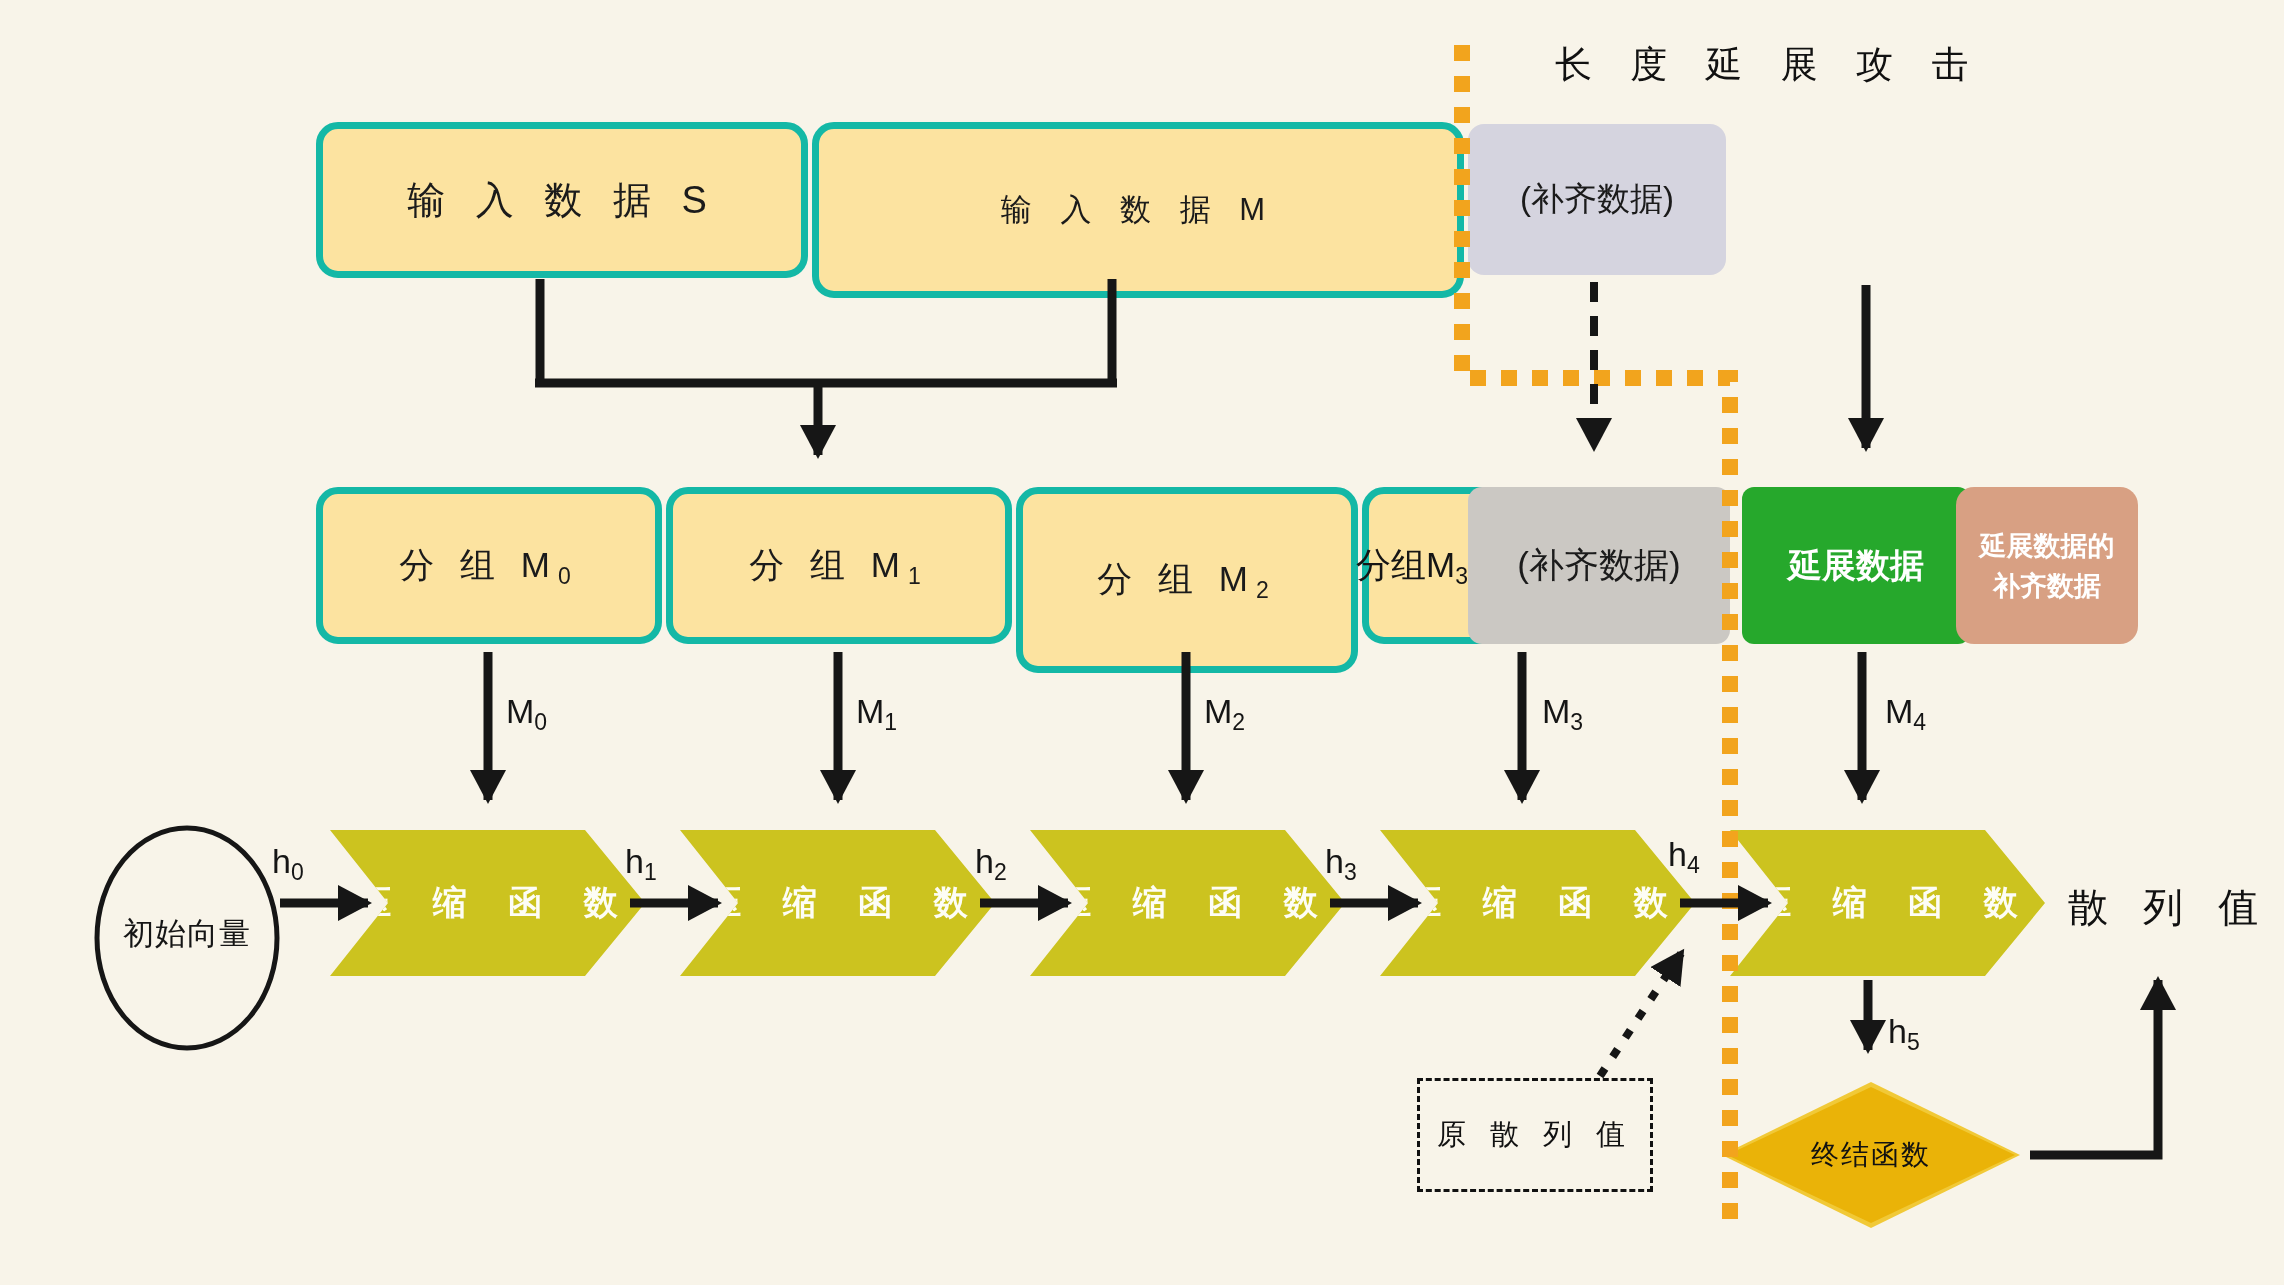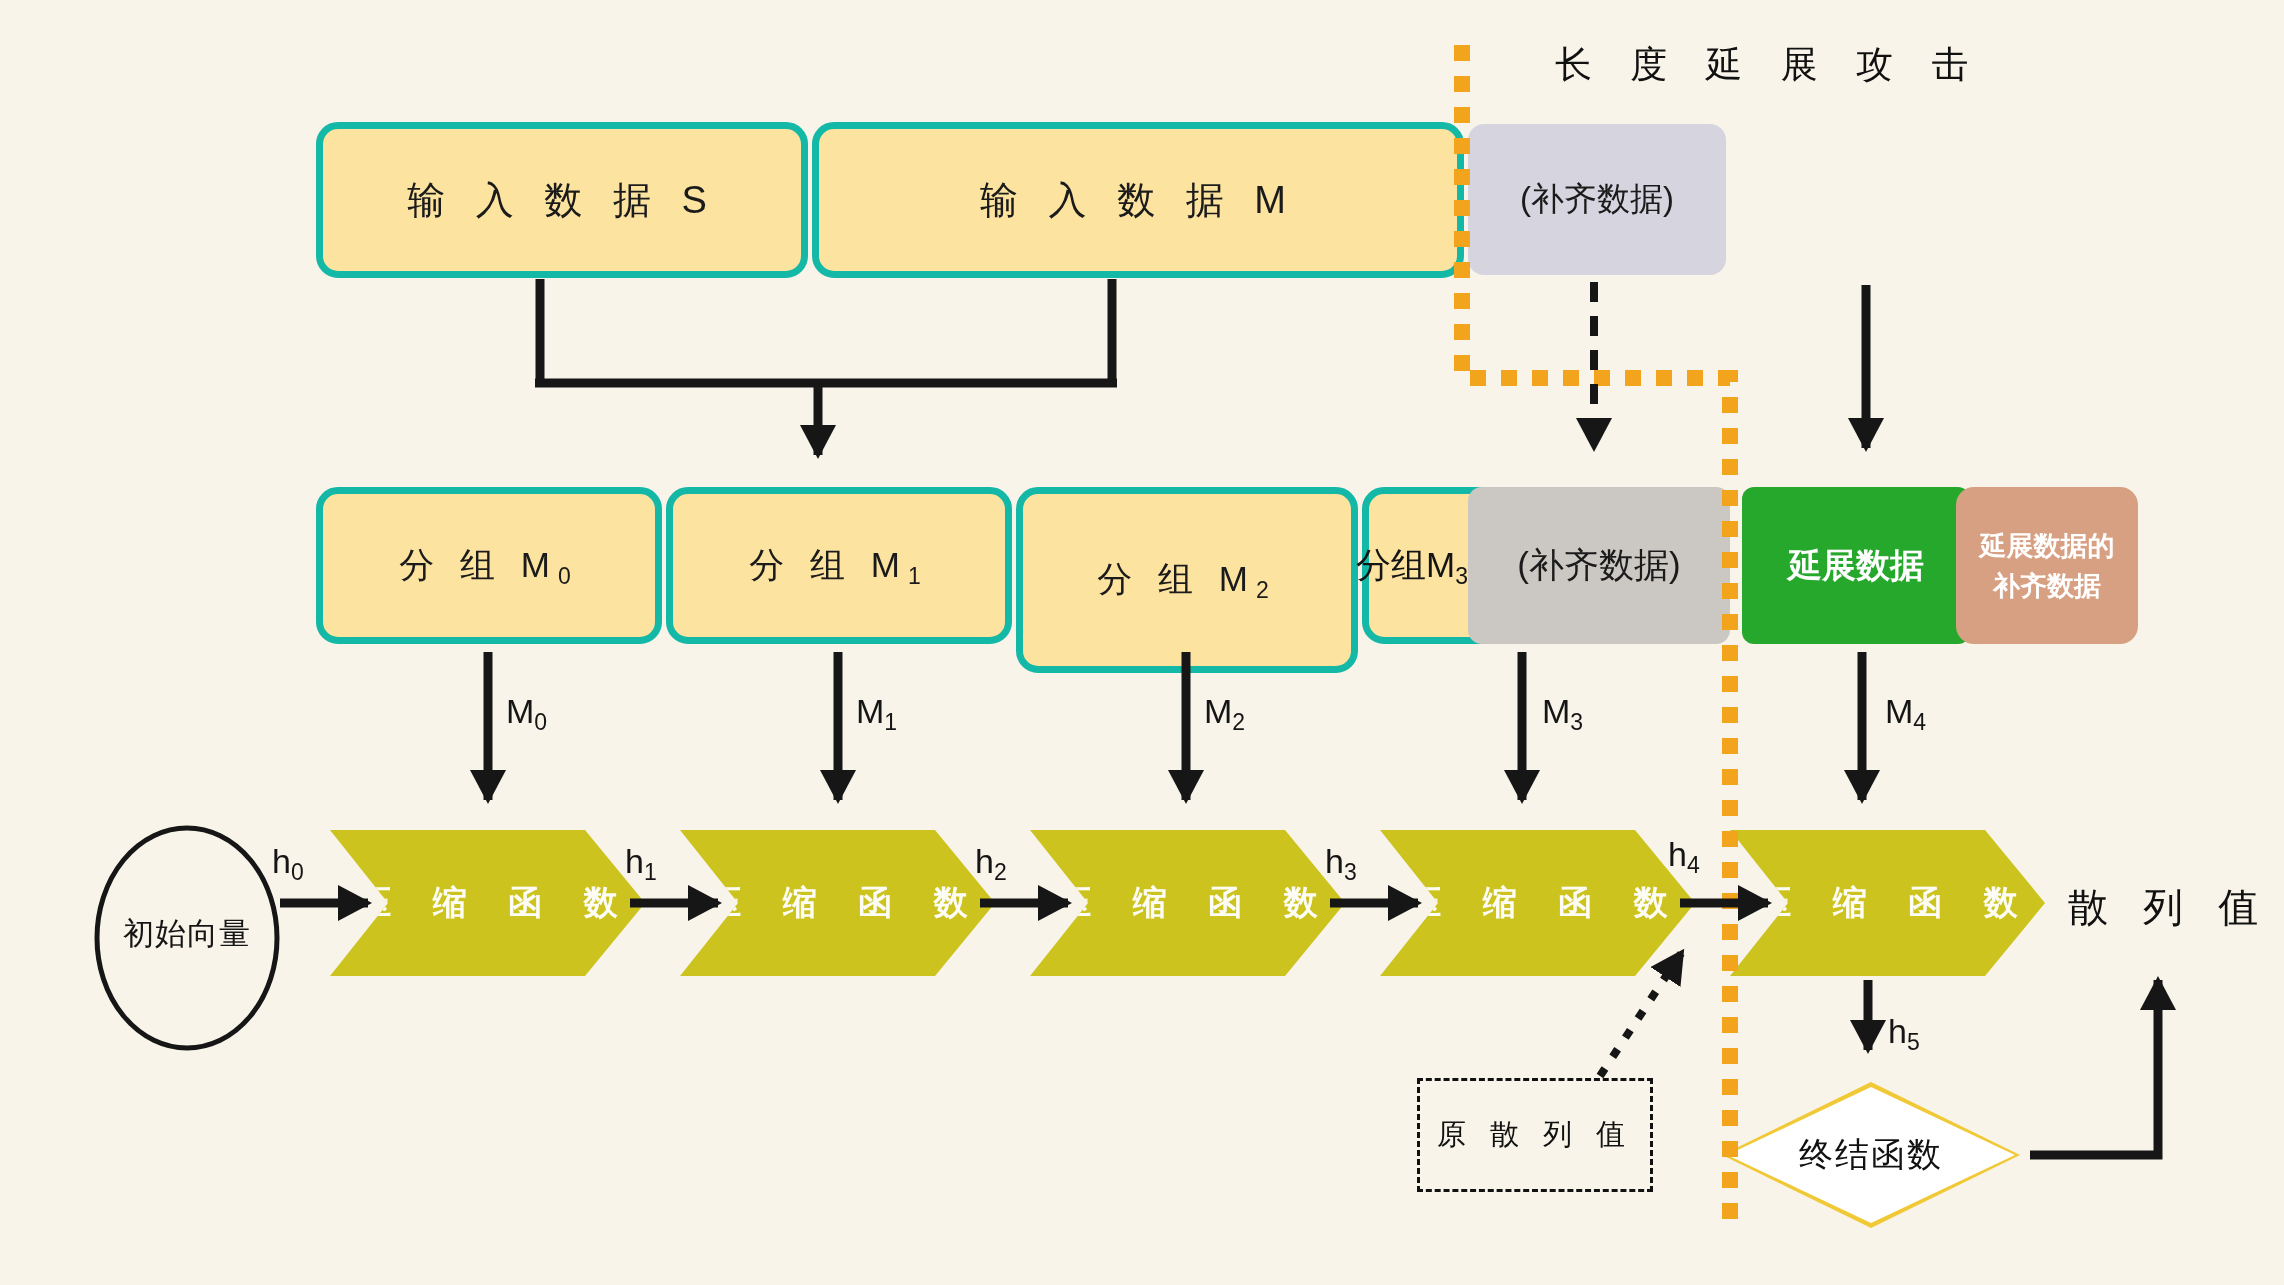--- a/index.html
+++ b/index.html
@@ -57,38 +57,38 @@
   }
   .diamond-outer{
     position:absolute;
     clip-path:polygon(50% 0,100% 50%,50% 100%,0 50%);
     background:#F1C937;
     display:flex;align-items:center;justify-content:center;
   }
   .diamond-inner{
     width:calc(100% - 10px);height:calc(100% - 10px);
     clip-path:polygon(50% 0,100% 50%,50% 100%,0 50%);
-    background:#ffffff;
-    display:flex;align-items:center;justify-content:center;
-    font-size:34px;color:#111;letter-spacing:2px;
+    background:#eab308;
+    display:flex;align-items:center;justify-content:center;
+    font-size:28px;color:#111;letter-spacing:2px;
   }
   svg{position:absolute;left:0;top:0;pointer-events:none;}
   .hash-out{
     font-size:40px;letter-spacing:12px;font-weight:500;color:#111;
   }
 </style>
 </head>
 <body>
 
 <div id="canvas">
 
   <div class="box yellow" style="left:316px;top:122px;width:492px;height:156px;font-size:38px;letter-spacing:10px;">
     <span>输 入 数 据 S</span>
   </div>
-  <div class="box yellow" style="left:812px;top:122px;width:652px;height:156px;font-size:38px;letter-spacing:10px;">
+  <div class="box yellow" style="left:812px;top:122px;width:652px;height:176px;font-size:31px;letter-spacing:10px;">
     <span>输 入 数 据 M</span>
   </div>
   <div class="box gray-top" style="left:1468px;top:124px;width:258px;height:151px;font-size:33px;">
     <span>(补齐数据)</span>
   </div>
 
   <div class="box yellow" style="left:316px;top:487px;width:346px;height:157px;font-size:35px;letter-spacing:8px;">
     <span><span>分 组 M</span><span class="sub">0</span></span>
   </div>
   <div class="box yellow" style="left:666px;top:487px;width:346px;height:157px;font-size:35px;letter-spacing:8px;">

